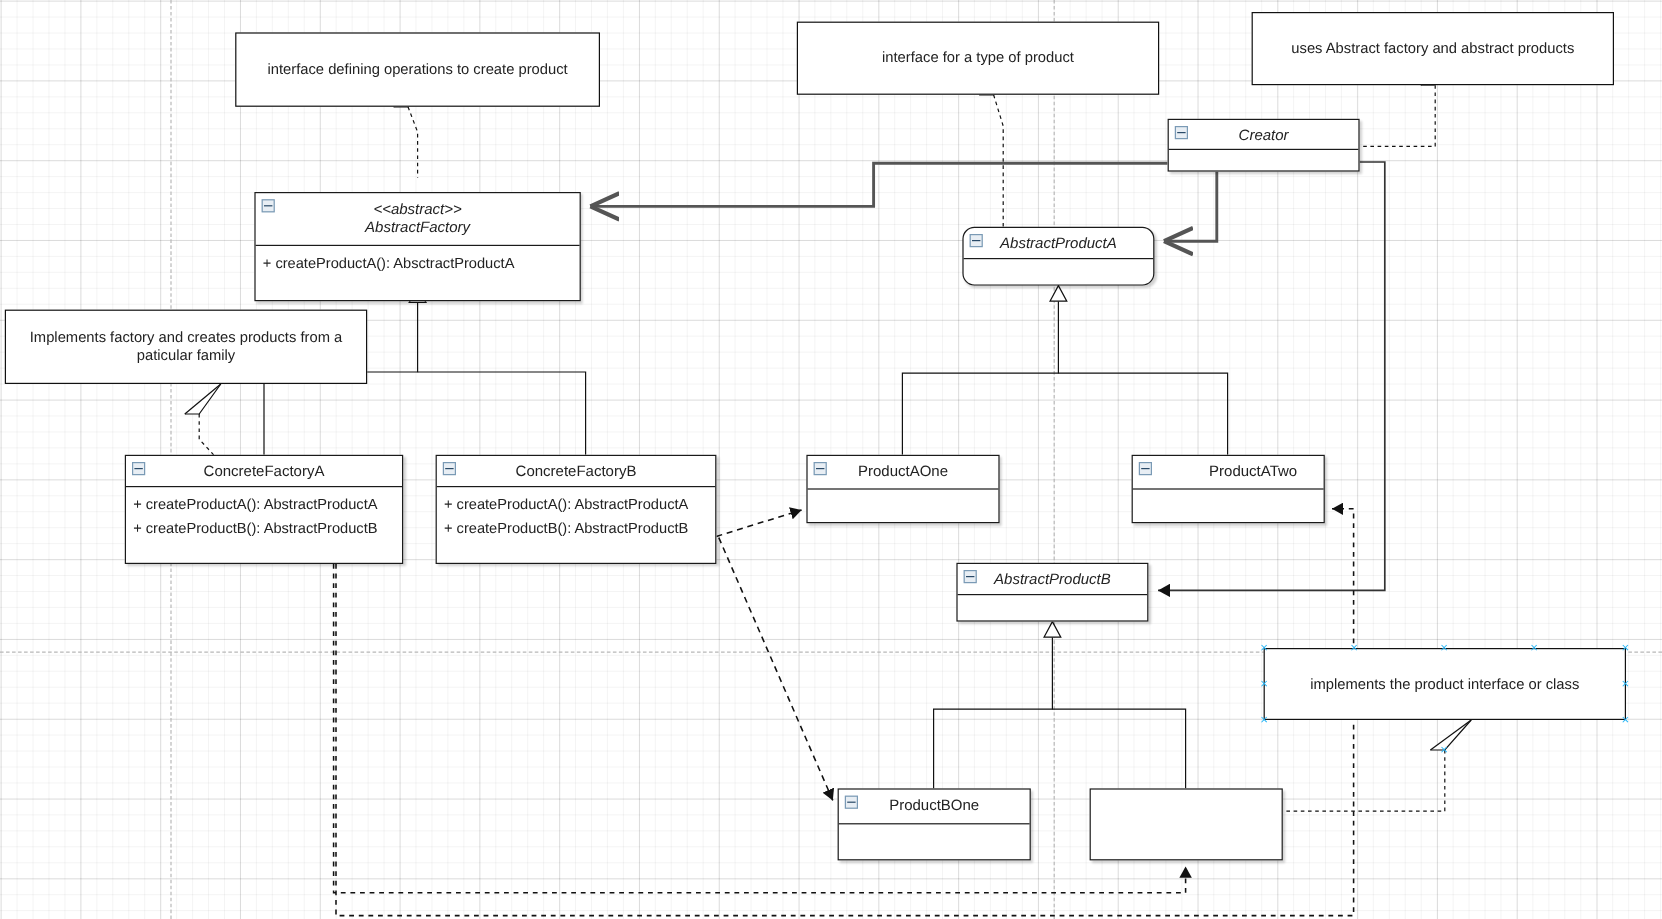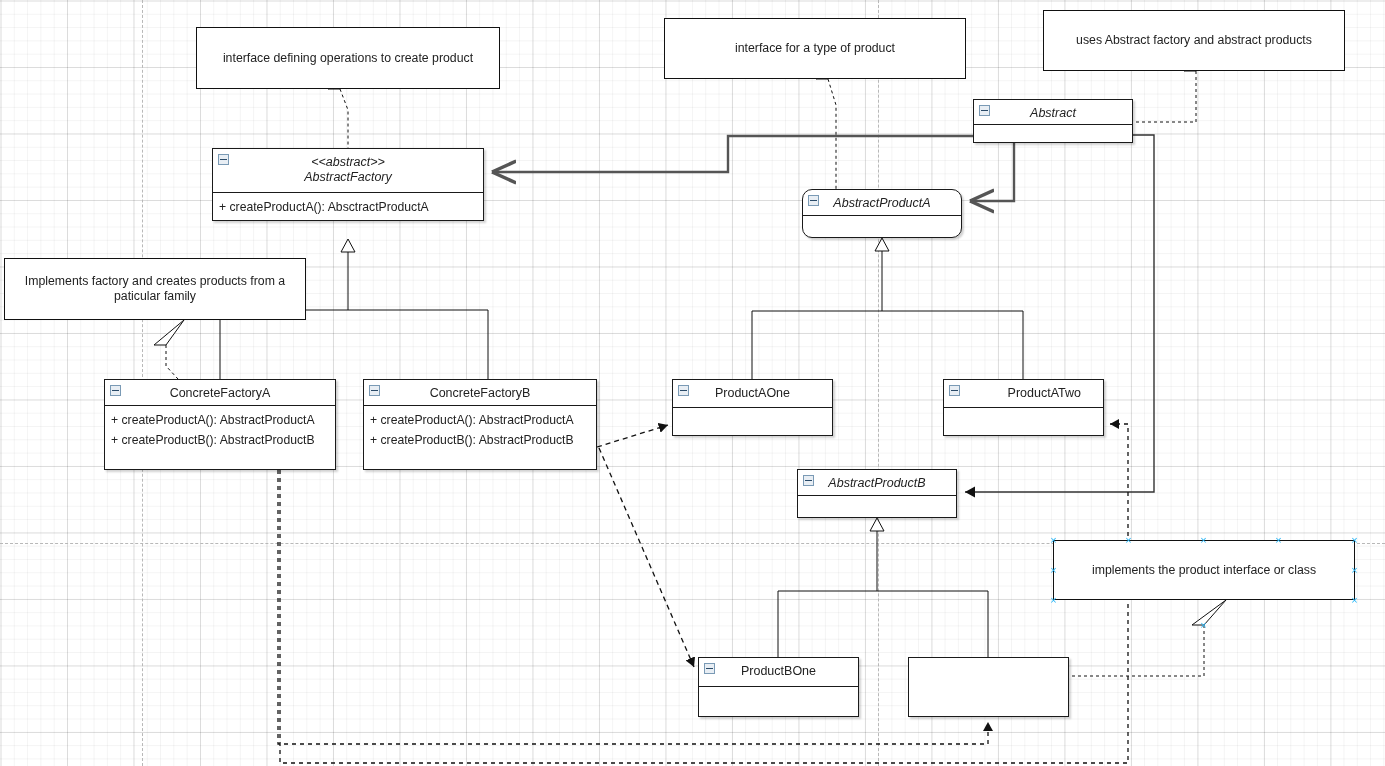--- a/index.html
+++ b/index.html
@@ -272,35 +272,35 @@
   <div class="handle" style="left:1124px; top:536px;"></div>
   <div class="handle" style="left:1199px; top:536px;"></div>
   <div class="handle" style="left:1274px; top:536px;"></div>
   <div class="handle" style="left:1350px; top:536px;"></div>
   <div class="handle" style="left:1049px; top:566px;"></div>
   <div class="handle" style="left:1350px; top:566px;"></div>
   <div class="handle" style="left:1049px; top:596px;"></div>
   <div class="handle" style="left:1350px; top:596px;"></div>
   <div class="handle" style="left:1199px; top:621px;"></div>
 
-  <div class="uml-class" style="left:212px; top:148px; width:272px; height:73px;">
+  <div class="uml-class" style="left:212px; top:160px; width:272px; height:91px;">
     <div class="uml-head italic" style="height:44px;">
       <span class="collapse-icon"></span>
       <span class="stereo">&lt;&lt;abstract&gt;&gt;</span>
       <span>AbstractFactory</span>
     </div>
     <div class="uml-body">
       <div class="uml-attr">+ createProductA(): AbsctractProductA</div>
     </div>
   </div>
 
   <div class="uml-class" style="left:973px; top:99px; width:160px; height:44px;">
     <div class="uml-head italic" style="height:25px;">
       <span class="collapse-icon"></span>
-      <span>Abstract</span>
+      <span>Creator</span>
     </div>
     <div class="uml-body"></div>
   </div>
 
   <div class="uml-class" style="left:802px; top:189px; width:160px; height:49px;border-radius:10px;">
     <div class="uml-head italic" style="height:26px;">
       <span class="collapse-icon"></span>
       <span>AbstractProductA</span>
     </div>
     <div class="uml-body"></div>

